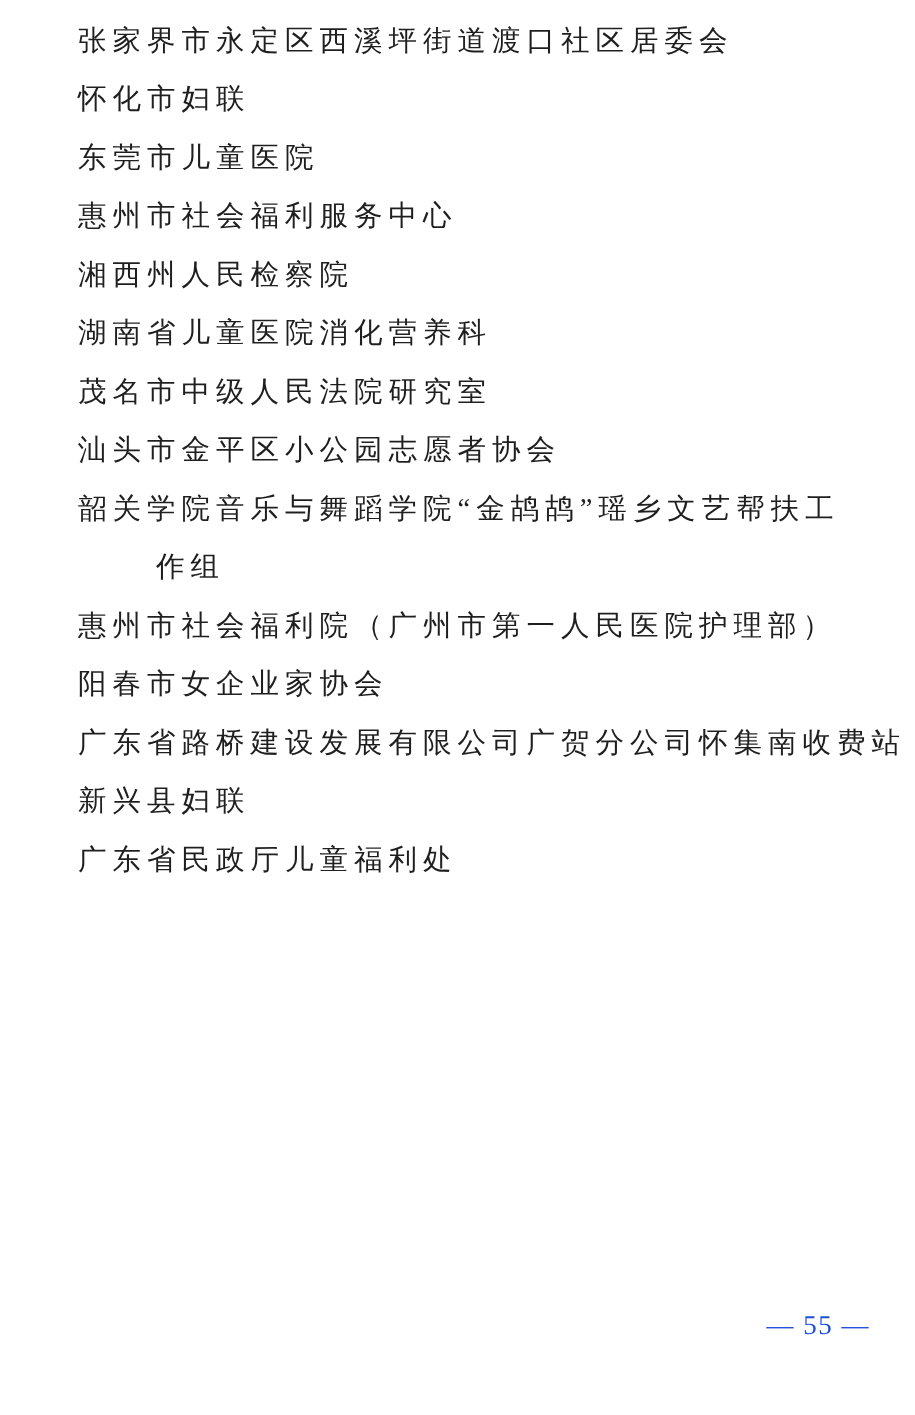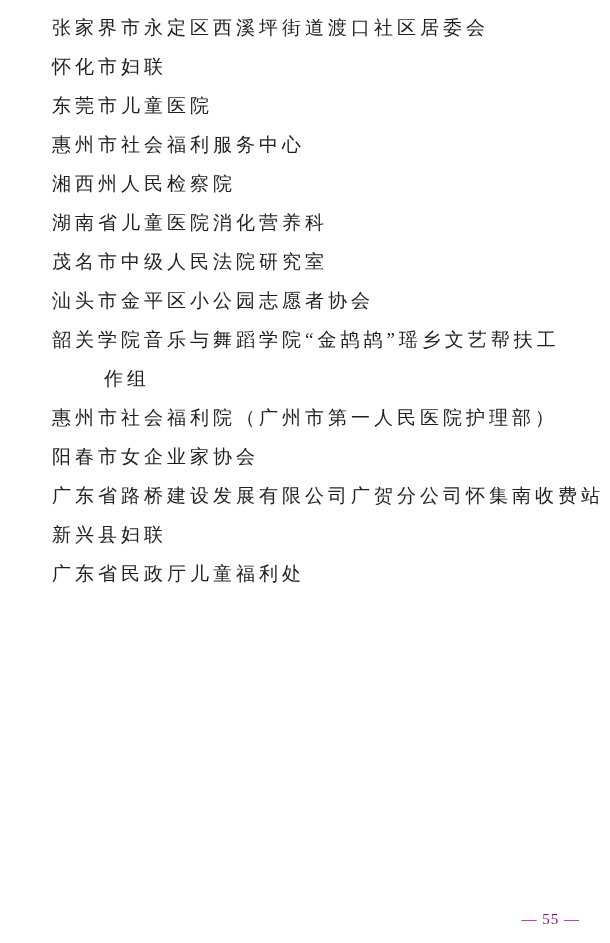--- a/index.html
+++ b/index.html
@@ -38,25 +38,24 @@
     font-size: 19.5px;
     font-weight: 700;
     letter-spacing: 2px;
     color: #000000;
     font-family: "Liberation Sans", "DejaVu Sans", sans-serif;
   }
   .page-number {
     position: absolute;
     top: 872px;
     right: 30px;
-    font-size: 15px;
+    font-size: 18px;
     line-height: 22px;
     letter-spacing: 1px;
-    color: #701a75;
-    margin-top: 36px;
+    color: #1d4ed8;
   }
 </style>
 </head>
 <body>
 
 <main class="doc">
   <div id="list-root">
   <section class="section">
 
     <div class="items">

